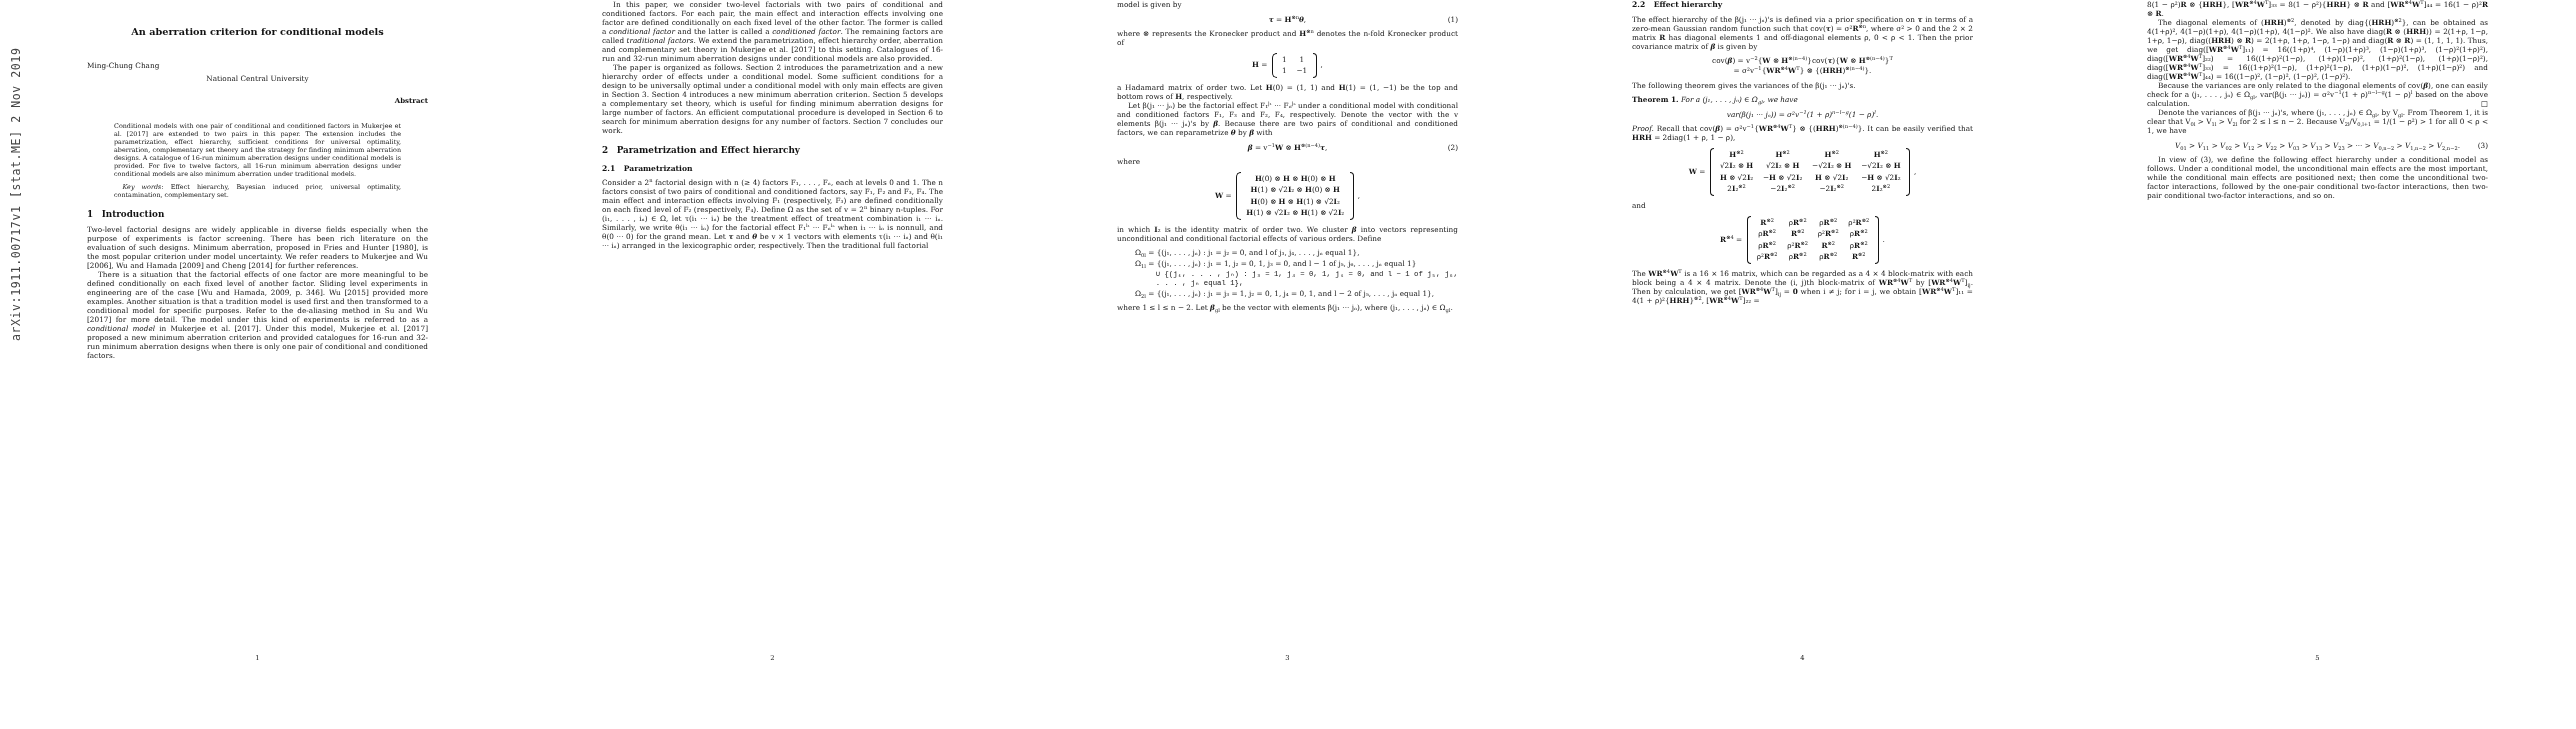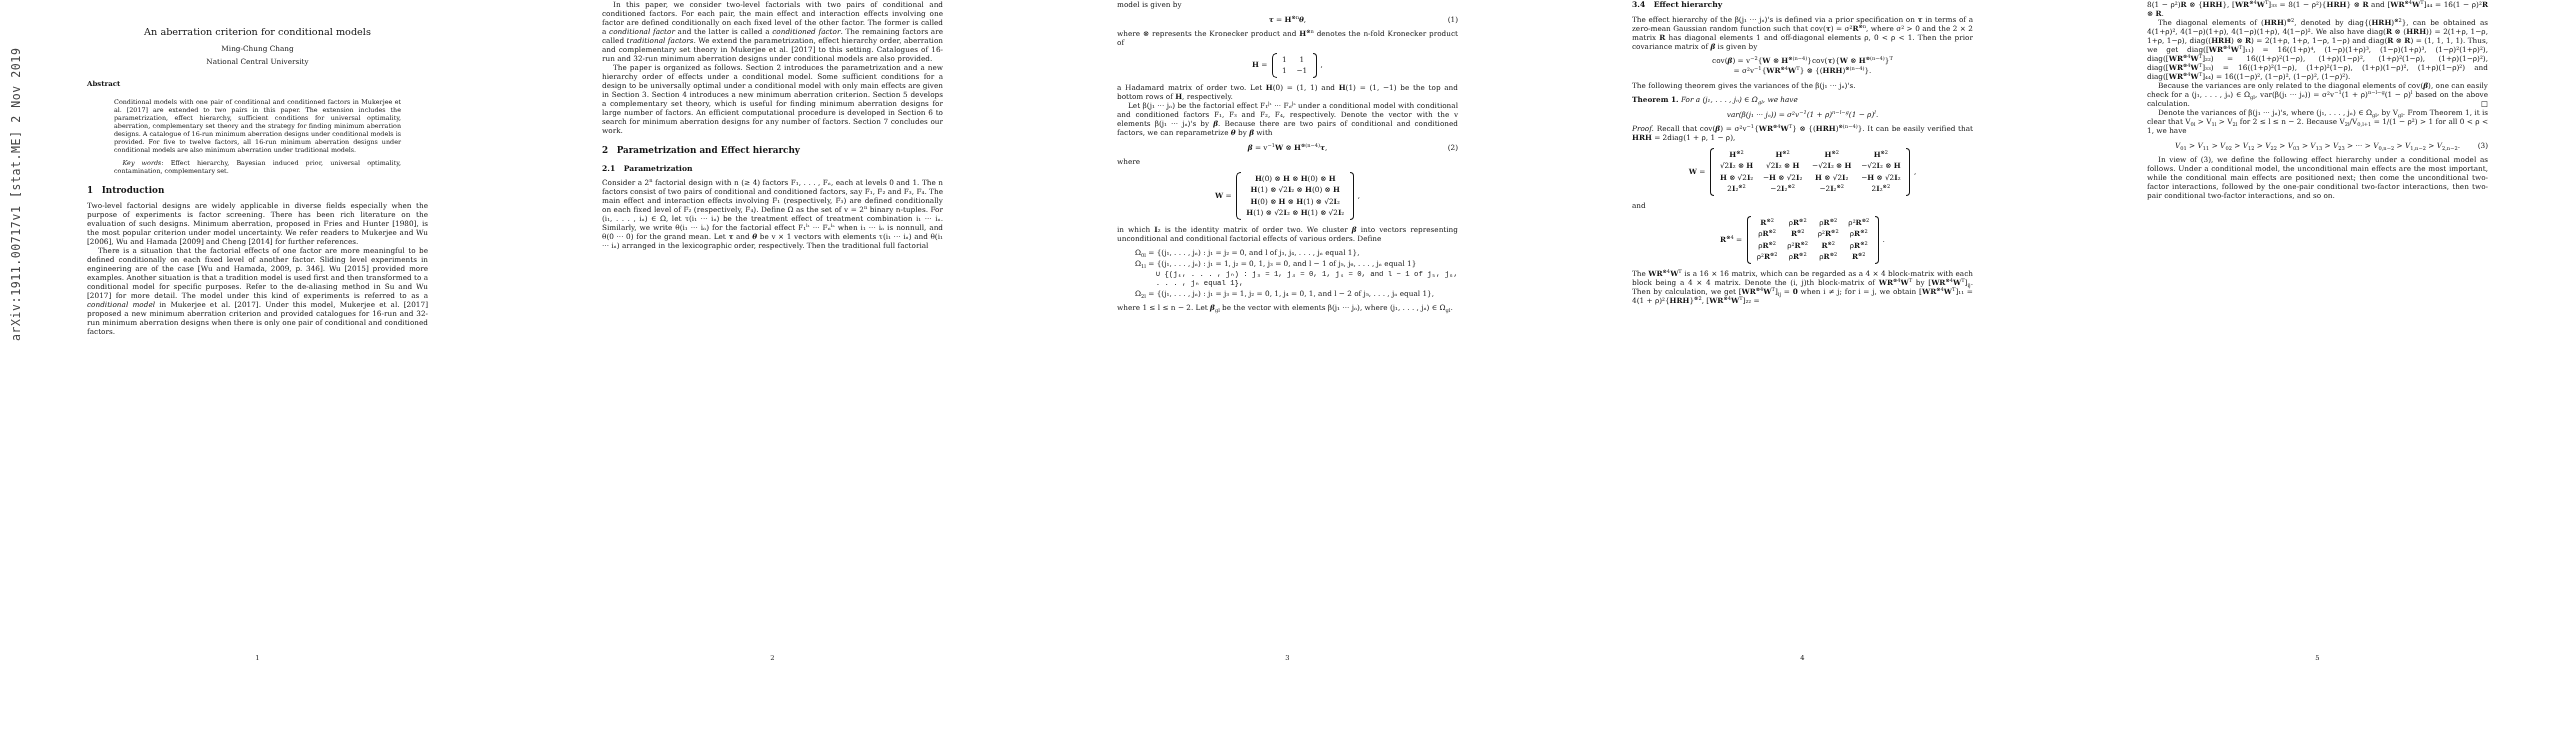--- a/index.html
+++ b/index.html
@@ -18,24 +18,24 @@
   .pages { position:absolute; left:0; top:0; display:flex; width:2576px; height:729px; }
   .page  { position:relative; width:515px; height:729px; }
   .content {
     width:341px; margin:0 auto; 
     font-size:7.3px; line-height:9px; text-align:justify;
   }
   .page-1 .content { padding-top:27px; }
   sup,sub { font-size:0.7em; line-height:0; }
   p { margin:0; }
   p.indent { text-indent:11px; }
-  .title { font-size:9.7px; font-weight:normal; text-align:center; margin-bottom:8px; }
-  .author { font-size:7.3px; text-align:center; margin-bottom:4.3px; }
+  .title { font-size:9.7px; font-weight:bold; text-align:center; margin-bottom:25px; }
+  .author { font-size:7.3px; text-align:left; margin-bottom:4.3px; }
   .affil  { font-size:7.3px; text-align:center; margin-bottom:13px; }
-  .abs-head { font-size:7px; font-weight:bold; text-align:left; margin-bottom:10px; }
+  .abs-head { font-size:7px; font-weight:bold; text-align:right; margin-bottom:17px; }
   .abstract, .keywords { width:287px; margin:2px auto; font-size:6.4px; line-height:8px; text-align:justify; }
   .keywords { margin-top:4.3px; text-indent:8.5px; }
   .sec { font-size:8.8px; font-weight:bold; margin:11px 0 6.7px; text-align:left; }
   .subsec { font-size:7.6px; font-weight:bold; margin:8.5px 0 5.5px; text-align:left; }
   .secnum { display:inline-block; margin-right:8.5px; }
   .eq { position:relative; margin:5.5px 0; text-align:center; }
   .eq .enum { position:absolute; right:0; top:50%; transform:translateY(-50%); }
   .disp { position:relative; margin:5.5px 0; text-align:center; }
   .disp .line { margin:1.2px 0; }
   .mat { display:inline-flex; align-items:stretch; vertical-align:middle; margin:0 1.8px; }
@@ -138,21 +138,21 @@
           <div class="oline ocont">∪ {(j₁, . . . , jₙ) : j₃ = 1, j₄ = 0, 1, j₁ = 0, and l − 1 of j₅, j₆, . . . , jₙ equal 1},</div>
           <div class="oline">Ω<sub>2l</sub> = {(j₁, . . . , jₙ) : j₁ = j₃ = 1, j₂ = 0, 1, j₄ = 0, 1, and l − 2 of j₅, . . . , jₙ equal 1},</div>
         </div>
         <p>where 1 ≤ l ≤ n − 2. Let <b><i>β</i></b><sub>gl</sub> be the vector with elements β(j₁ ··· jₙ), where (j₁, . . . , jₙ) ∈ Ω<sub>gl</sub>.</p>
       </div>
       <div class="pnum">3</div>
     </section>
 
     <section class="page">
       <div class="content">
-        <h3 class="subsec" style="margin-top:0;"><span class="secnum">3.4</span><span>Effect hierarchy</span></h3>
+        <h3 class="subsec" style="margin-top:0;"><span class="secnum">2.2</span><span>Effect hierarchy</span></h3>
         <p>The effect hierarchy of the β(j₁ ··· jₙ)'s is defined via a prior specification on <b><i>τ</i></b> in terms of a zero-mean Gaussian random function such that cov(<b><i>τ</i></b>) = σ²<b>R</b><sup>⊗n</sup>, where σ² &gt; 0 and the 2 × 2 matrix <b>R</b> has diagonal elements 1 and off-diagonal elements ρ, 0 &lt; ρ &lt; 1. Then the prior covariance matrix of <b><i>β</i></b> is given by</p>
         <div class="disp">
           <div class="line">cov(<b><i>β</i></b>) = v<sup>−2</sup>{<b>W</b> ⊗ <b>H</b><sup>⊗(n−4)</sup>}cov(<b><i>τ</i></b>){<b>W</b> ⊗ <b>H</b><sup>⊗(n−4)</sup>}<sup>T</sup></div>
           <div class="line">= σ²v<sup>−1</sup>{<b>WR</b><sup>⊗4</sup><b>W</b><sup>T</sup>} ⊗ {(<b>HRH</b>)<sup>⊗(n−4)</sup>}.</div>
         </div>
         <p>The following theorem gives the variances of the β(j₁ ··· jₙ)'s.</p>
         <p class="thm"><span class="thm-label">Theorem 1.</span> <span class="thm-body">For a (j₁, . . . , jₙ) ∈ Ω<sub>gl</sub>, we have</span></p>
         <div class="disp thm-body">var(β(j₁ ··· jₙ)) = σ²v<sup>−1</sup>(1 + ρ)<sup>n−l−g</sup>(1 − ρ)<sup>l</sup>.</div>
         <p><i>Proof.</i> Recall that cov(<b><i>β</i></b>) = σ²v<sup>−1</sup>{<b>WR</b><sup>⊗4</sup><b>W</b><sup>T</sup>} ⊗ {(<b>HRH</b>)<sup>⊗(n−4)</sup>}. It can be easily verified that <b>HRH</b> = 2diag(1 + ρ, 1 − ρ),</p>
         <div class="disp">

